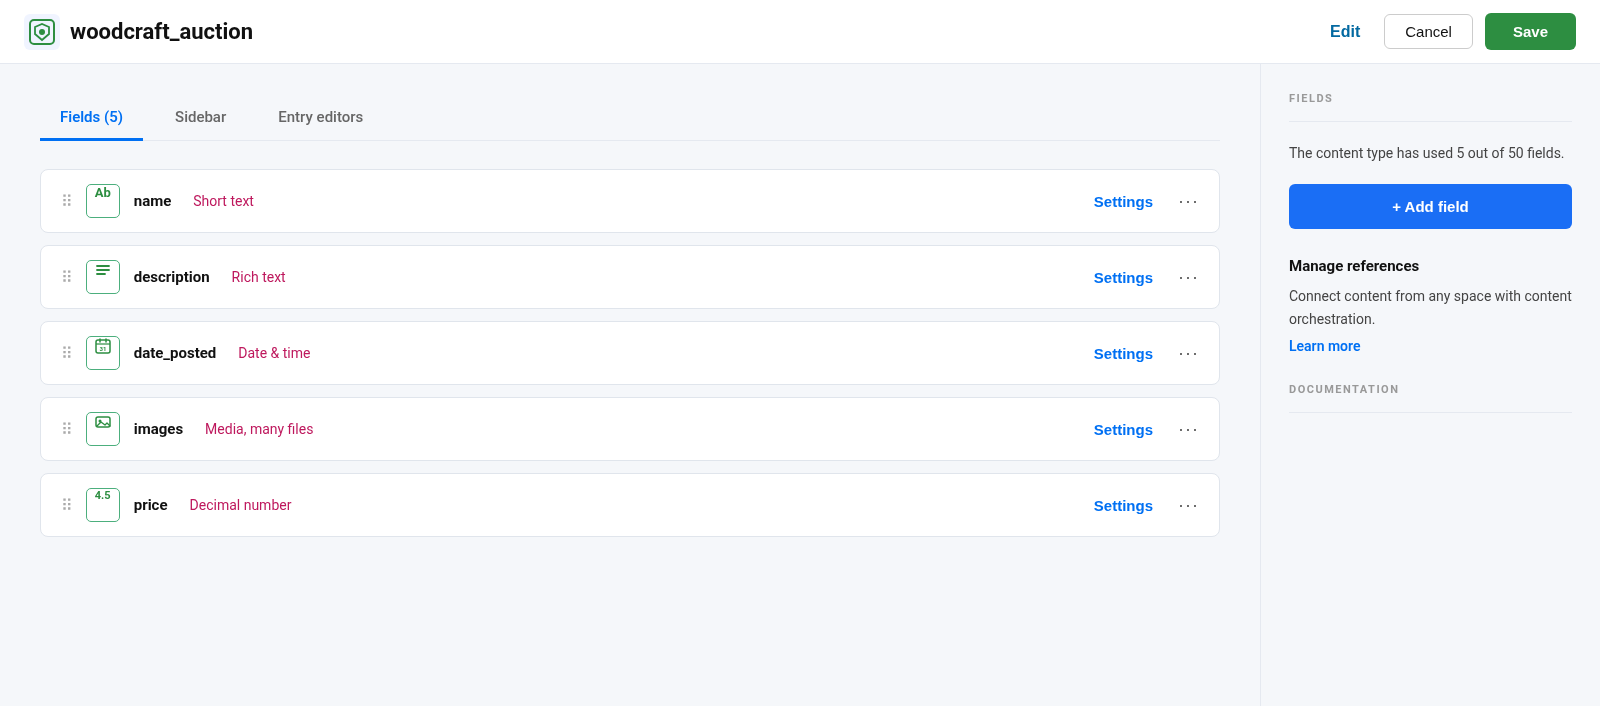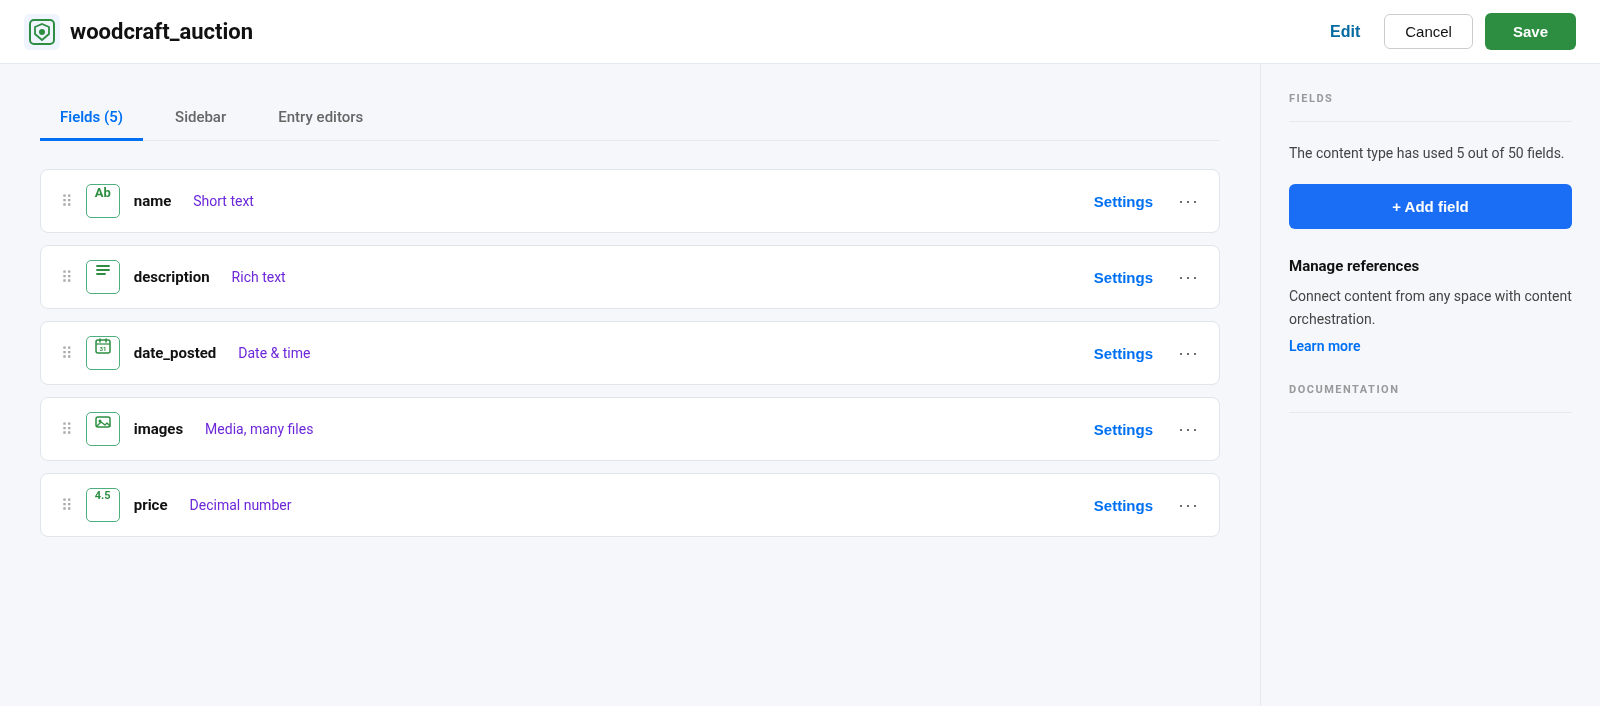--- a/index.html
+++ b/index.html
@@ -139,21 +139,21 @@
     .field-icon.date-icon { color: #2d8e41; border-color: #4caf7d; }
     .field-icon.media-icon { color: #2d8e41; border-color: #4caf7d; }
     .field-icon.num-icon { color: #2d8e41; border-color: #4caf7d; font-size: 11px; }
     .field-name {
       font-weight: 700;
       font-size: 15px;
       color: #111;
     }
     .field-type {
       font-size: 14px;
-      color: #6d28d9;
+      color: #be185d;
       margin-left: 8px;
     }
     .field-row-right {
       margin-left: auto;
       display: flex;
       align-items: center;
       gap: 25px;
     }
     .btn-settings {
       background: none;

